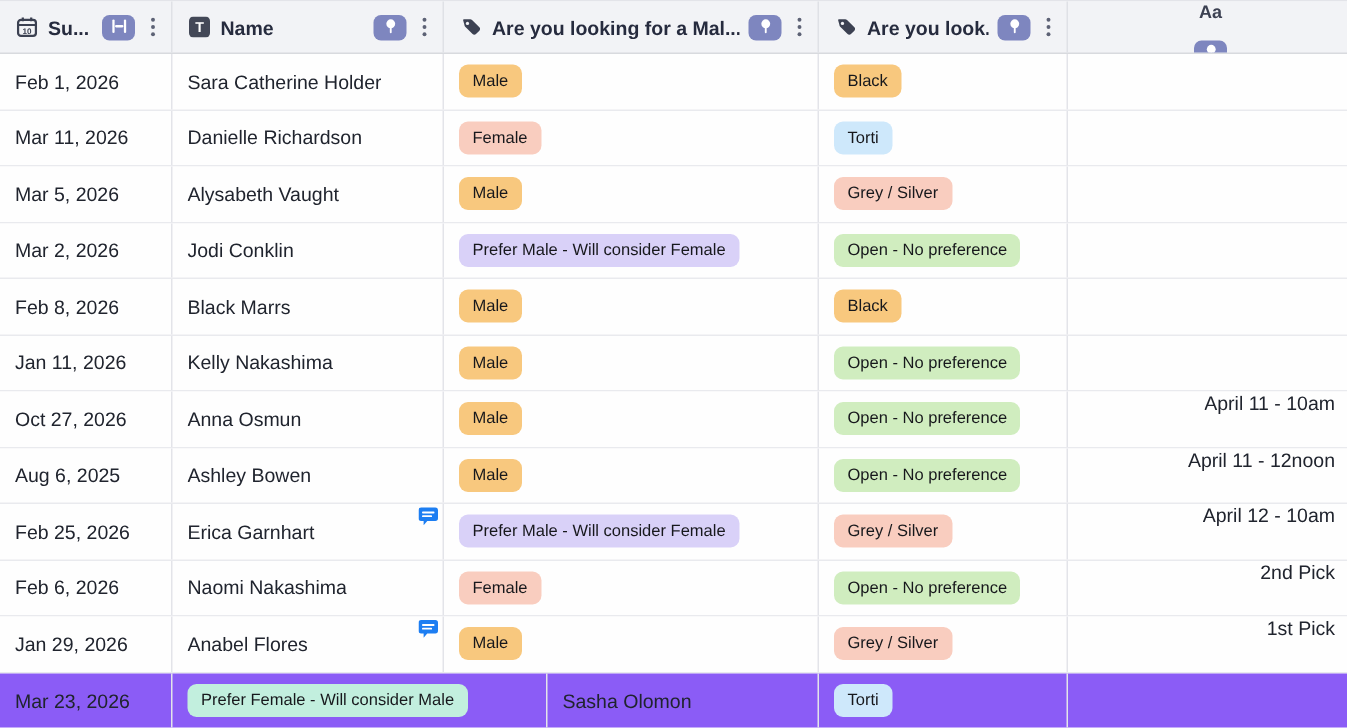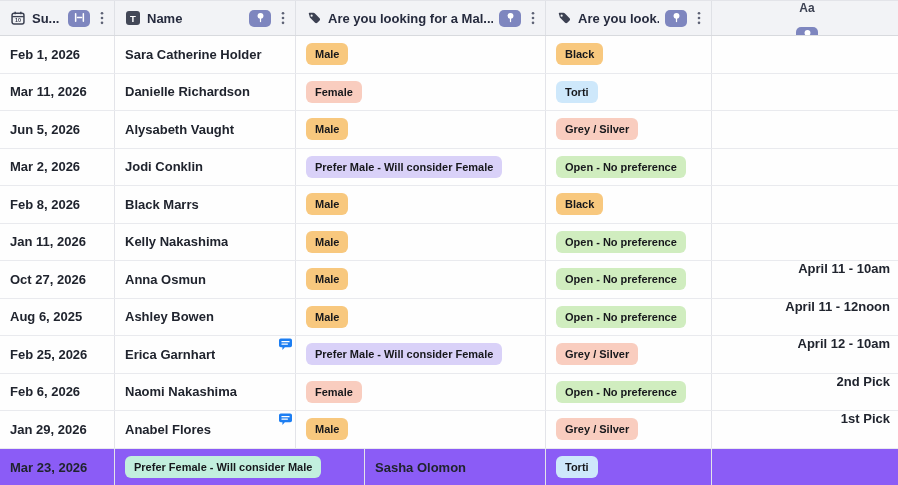--- a/index.html
+++ b/index.html
@@ -35,21 +35,21 @@
   .c1 { width:181px; }
   .c2 { width:250px; }
   .c3 { width:166px; }
   .c4 { width:186px;flex-direction:column; }
 
   
   .rows { flex:1; display:flex; flex-direction:column; }
   .row { display:flex; height:37.5px; flex:none; background:#fefefe; border-bottom:1px solid #e9eaee; }
   .row:last-child { border-bottom:none; }
   .row.highlight { background:#8b5cf6; }
-  .cell { position:relative; display:flex; align-items:center; padding:0 8px 0 10px; border-right:1px solid #e3e4e9; overflow:hidden;font-weight:bold; }
+  .cell { position:relative; display:flex; align-items:center; padding:0 8px 0 10px; border-right:1px solid #e3e4e9; overflow:hidden; }
   .cell:last-child { border-right:none;align-items:flex-end; }
   .celltext { white-space:nowrap; overflow:hidden; color:#20242e; }
   .badge {
     display:inline-block; max-width:100%; white-space:nowrap; overflow:hidden;
     padding:3px 9px; border-radius:6px; font-size:11px; color:#17181c; line-height:16px;
   }
   .comment { position:absolute; top:2px; right:3px; line-height:0; cursor:pointer; }
 </style>
 </head>
 <body>
@@ -219,21 +219,21 @@
     <div class="cell c3">
       <span class="badge" style="background: rgb(206, 232, 251);">Torti</span>
     </div>
     <div class="cell c4">
       <span class="celltext"></span>
     </div>
   </div>
 
   <div class="row">
     <div class="cell c0">
-      <span class="celltext">Jun 5, 2026</span>
+      <span class="celltext">Mar 5, 2026</span>
     </div>
     <div class="cell c1">
       <span class="celltext">Alysabeth Vaught</span>
 
     </div>
     <div class="cell c2">
       <span class="badge" style="background: rgb(248, 200, 126);">Male</span>
     </div>
     <div class="cell c3">
       <span class="badge" style="background: rgb(249, 205, 191);">Grey / Silver</span>

